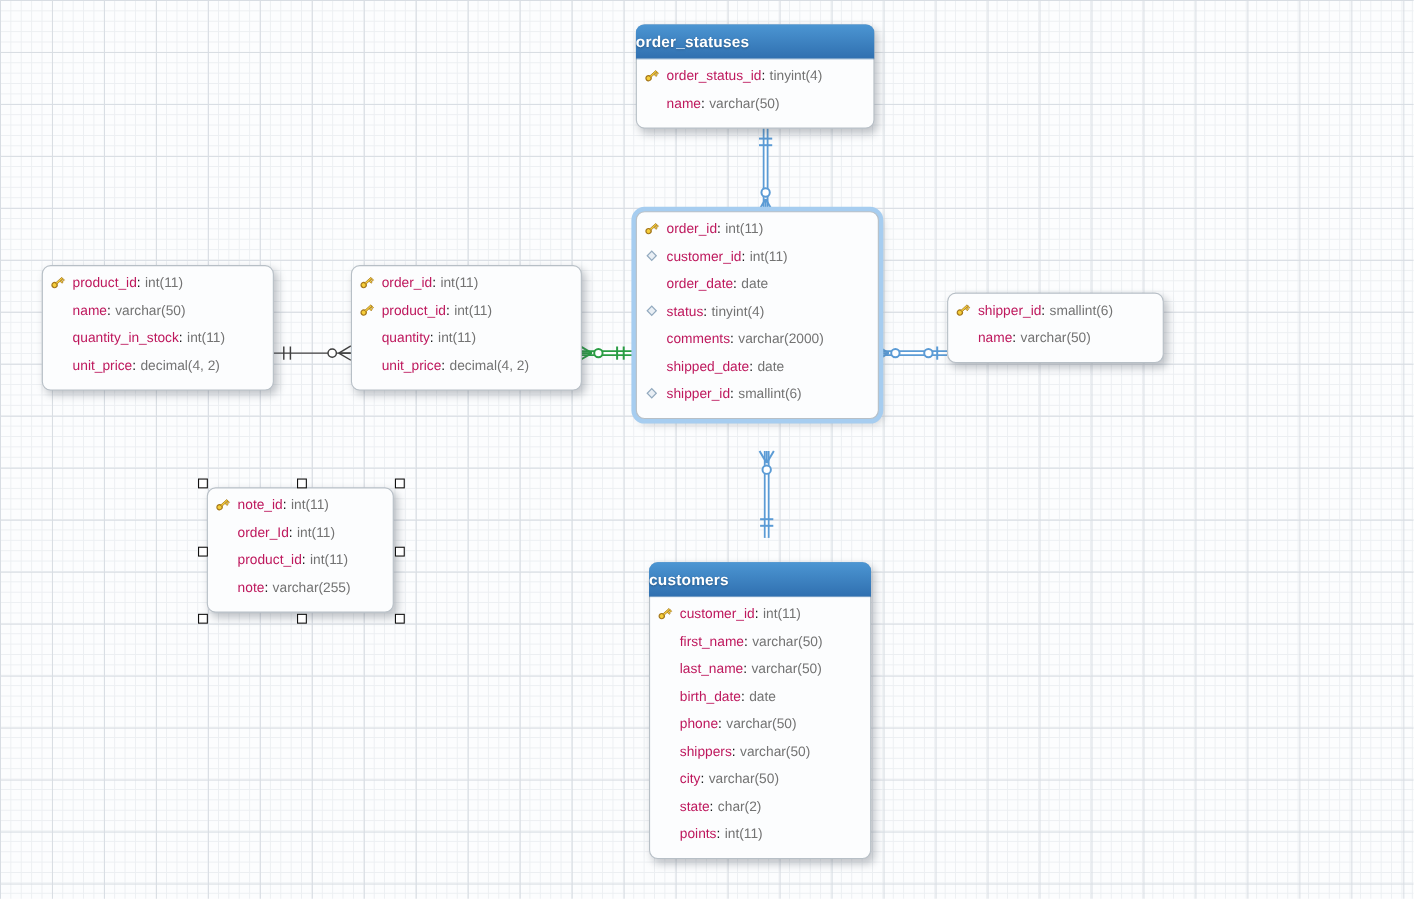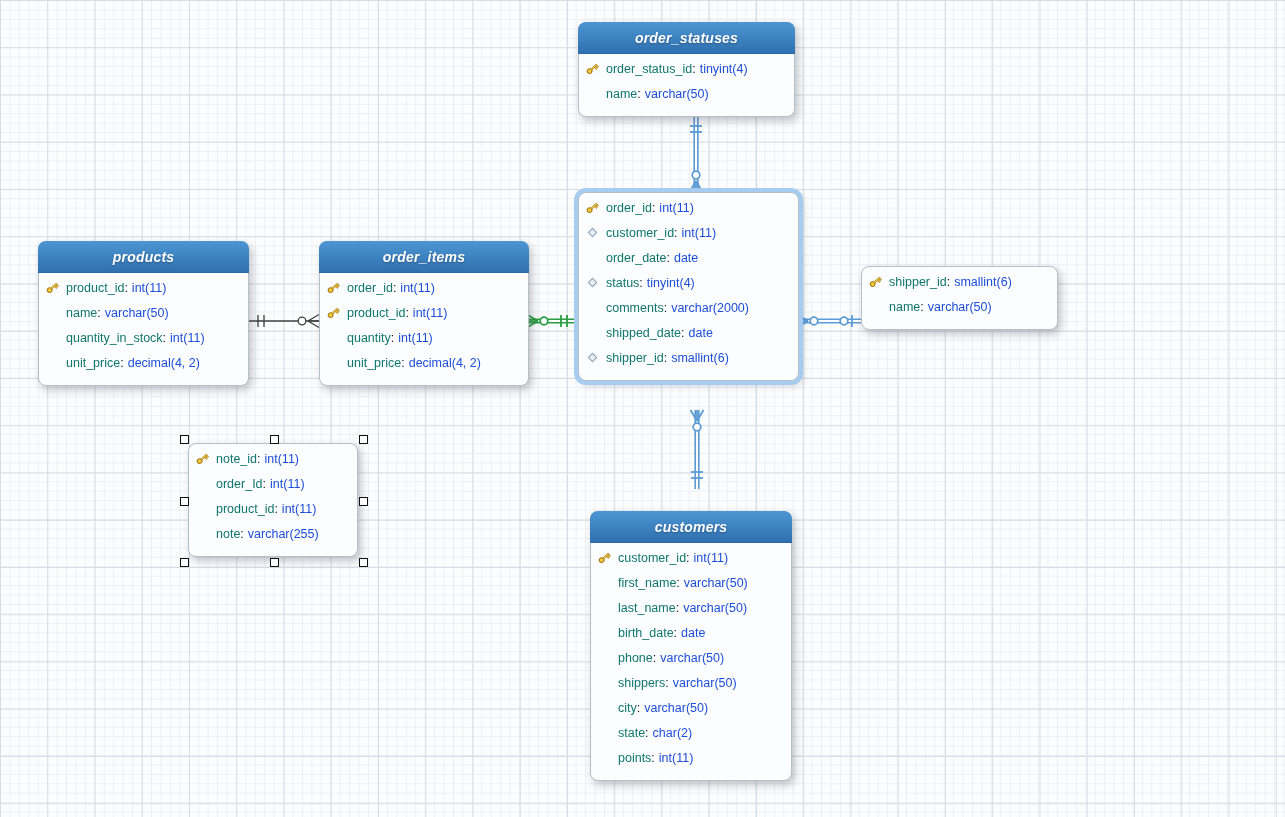--- a/index.html
+++ b/index.html
@@ -19,30 +19,30 @@
 
   .table{
     position:absolute;z-index:2;border-radius:8px;background:#fcfdfe;
     border:1px solid #b7bfc6;box-shadow:3px 4px 8px rgba(70,80,90,.33);
   }
   .table.selected{box-shadow:0 0 0 4px #a6cdf0,3px 4px 8px rgba(70,80,90,.28)}
   .thead{
     height:31px;margin:-1px -1px 0 -1px;border-radius:8px 8px 0 0;
     background:linear-gradient(180deg,#4c96d3,#3070b0);
     border-bottom:1px solid #2b69a6;color:#fff;font-size:14px;font-weight:bold;
-    display:flex;align-items:center;justify-content:center;
-    text-shadow:0 1px 2px rgba(0,0,0,.3);letter-spacing:.2px;font-style:italic;
+    display:flex;align-items:center;justify-content:flex-start;
+    text-shadow:0 1px 2px rgba(0,0,0,.3);letter-spacing:.2px;
   }
   .tbody{padding-top:2px}
   .trow{height:25px;display:flex;align-items:center;padding:0 8px 0 6px;font-size:12.5px;white-space:nowrap}
   .icon{width:17px;height:16px;margin-right:4px;flex:0 0 17px;display:inline-flex;align-items:center}
   .icon svg{width:15px;height:15px}
-  .cname{color:#0f766e}
+  .cname{color:#be185d}
   .csep{color:#17191b}
-  .ctype{color:#1d4ed8;margin-left:4px}
+  .ctype{color:#737373;margin-left:4px}
   .tfoot{height:10px}
   .handle{position:absolute;width:7px;height:7px;background:#fff;border:1px solid #111;z-index:4}
 </style>
 </head>
 <body>
 
 <div id="canvas">
   <svg id="connections" width="1285" height="817">
       <g>
         <line x1="696" y1="115" x2="696" y2="192" stroke="#5b9bd5" stroke-width="5.2" stroke-linecap="butt"></line>
@@ -185,23 +185,20 @@
             </svg>
           </span>
           <span class="cname">shipper_id</span>
           <span class="csep">:</span>
           <span class="ctype">smallint(6)</span>
         </div>
       </div>
       <div class="tfoot"></div>
     </div>
     <div class="table" style="left: 38px; top: 241px; width: 209px;">
-      <div class="thead">
-        <span>products</span>
-      </div>
       <div class="tbody">
         <div class="trow">
           <span class="icon">
             <svg viewBox="0 0 16 16">
               <g transform="rotate(-42 8 8)">
                 <circle cx="3.8" cy="8" r="2.5" fill="#f6ce3a" stroke="#a5781c" stroke-width="1.2"></circle>
                 <rect x="6" y="7.15" width="8" height="1.7" fill="#f6ce3a" stroke="#a5781c" stroke-width="0.7"></rect>
                 <rect x="10.3" y="8.9" width="1.5" height="2.6" fill="#f6ce3a" stroke="#a5781c" stroke-width="0.7"></rect>
                 <rect x="12.8" y="8.9" width="1.3" height="2" fill="#f6ce3a" stroke="#a5781c" stroke-width="0.7"></rect>
               </g>
@@ -226,23 +223,20 @@
         <div class="trow">
           <span class="icon"></span>
           <span class="cname">unit_price</span>
           <span class="csep">:</span>
           <span class="ctype">decimal(4, 2)</span>
         </div>
       </div>
       <div class="tfoot"></div>
     </div>
     <div class="table" style="left: 319px; top: 241px; width: 208px;">
-      <div class="thead">
-        <span>order_items</span>
-      </div>
       <div class="tbody">
         <div class="trow">
           <span class="icon">
             <svg viewBox="0 0 16 16">
               <g transform="rotate(-42 8 8)">
                 <circle cx="3.8" cy="8" r="2.5" fill="#f6ce3a" stroke="#a5781c" stroke-width="1.2"></circle>
                 <rect x="6" y="7.15" width="8" height="1.7" fill="#f6ce3a" stroke="#a5781c" stroke-width="0.7"></rect>
                 <rect x="10.3" y="8.9" width="1.5" height="2.6" fill="#f6ce3a" stroke="#a5781c" stroke-width="0.7"></rect>
                 <rect x="12.8" y="8.9" width="1.3" height="2" fill="#f6ce3a" stroke="#a5781c" stroke-width="0.7"></rect>
               </g>

